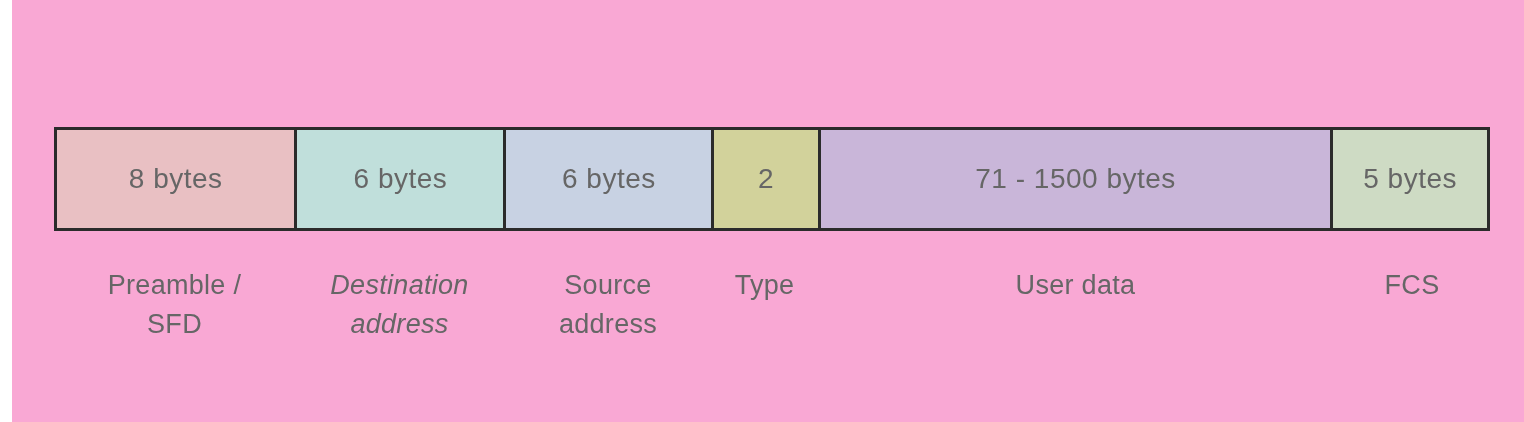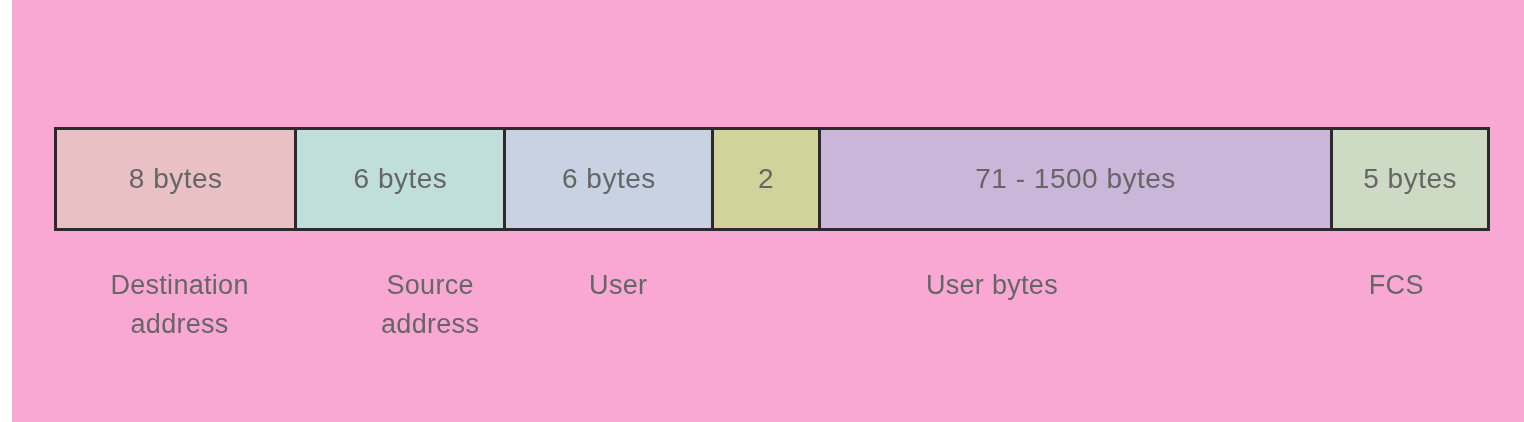--- a/index.html
+++ b/index.html
@@ -83,22 +83,24 @@
     </div>
     <div class="cell" style="flex-grow: 517; background: rgb(201, 182, 217);">
       <span class="size">71 - 1500 bytes</span>
     </div>
     <div class="cell" style="flex-grow: 156; background: rgb(206, 219, 196);">
       <span class="size">5 bytes</span>
     </div>
   </div>
 
   <div class="labels-row">
-    <div class="label" style="flex-grow: 209;">Destination
+    <div class="label" style="flex-grow: 241;">Preamble /
+SFD</div>
+    <div class="label" style="flex-grow: 209; font-style: italic;">Destination
 address</div>
     <div class="label" style="flex-grow: 208;">Source
 address</div>
-    <div class="label" style="flex-grow: 105;">User</div>
-    <div class="label" style="flex-grow: 517;">User bytes</div>
+    <div class="label" style="flex-grow: 105;">Type</div>
+    <div class="label" style="flex-grow: 517;">User data</div>
     <div class="label" style="flex-grow: 156; text-align: center;">FCS</div>
   </div>
 
 </div>
 
 </body></html>

